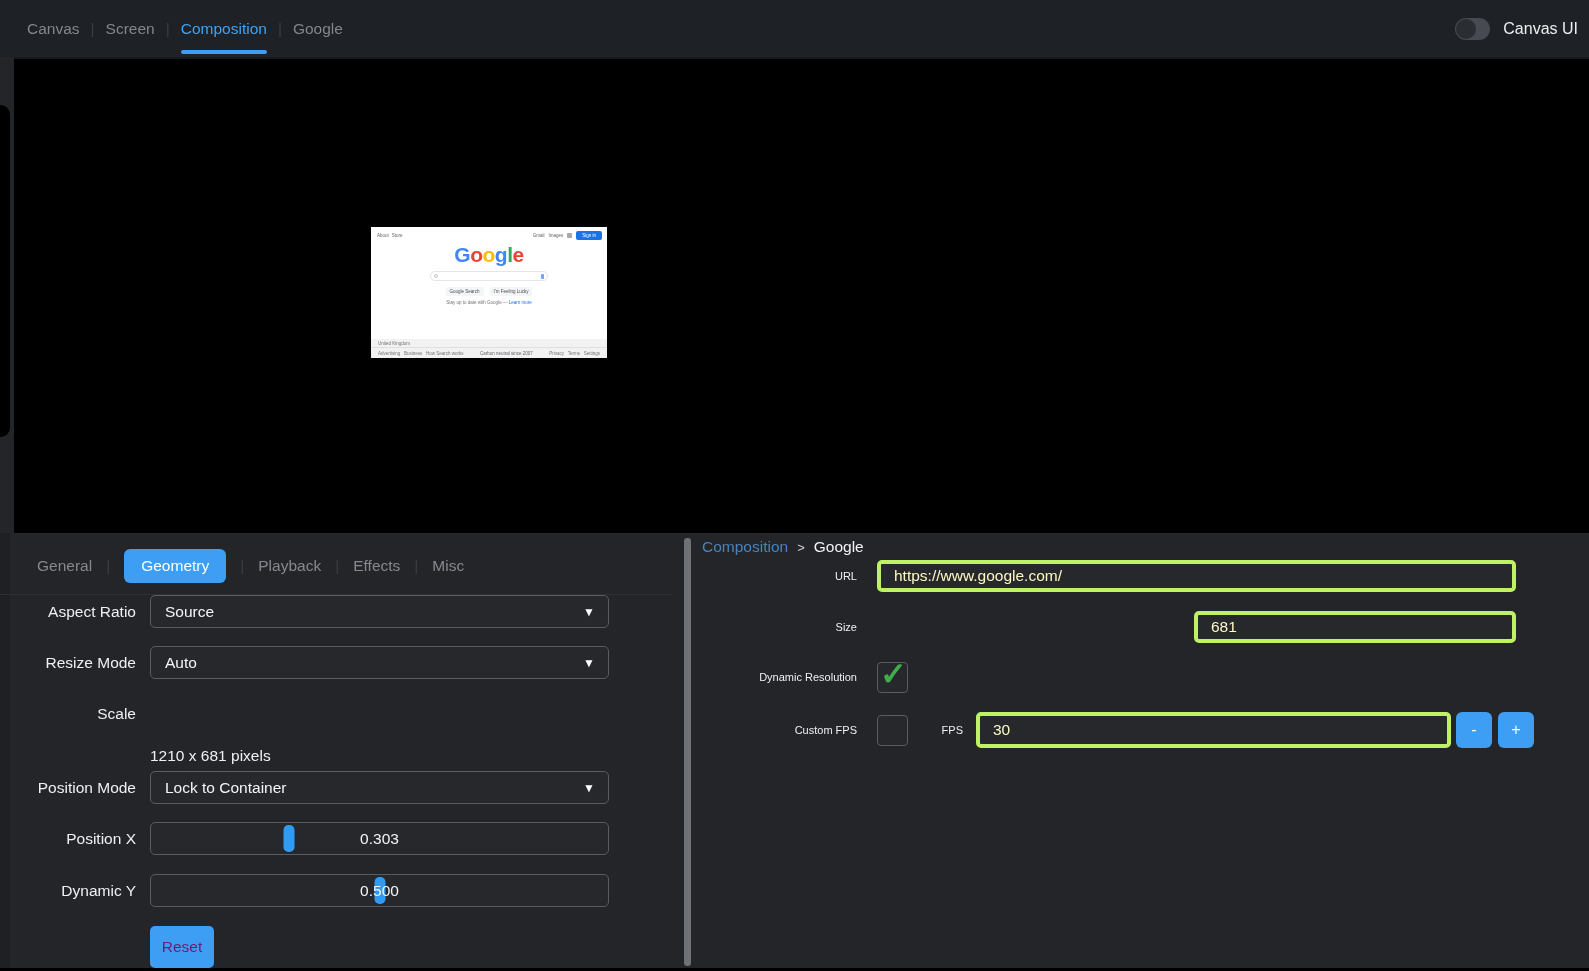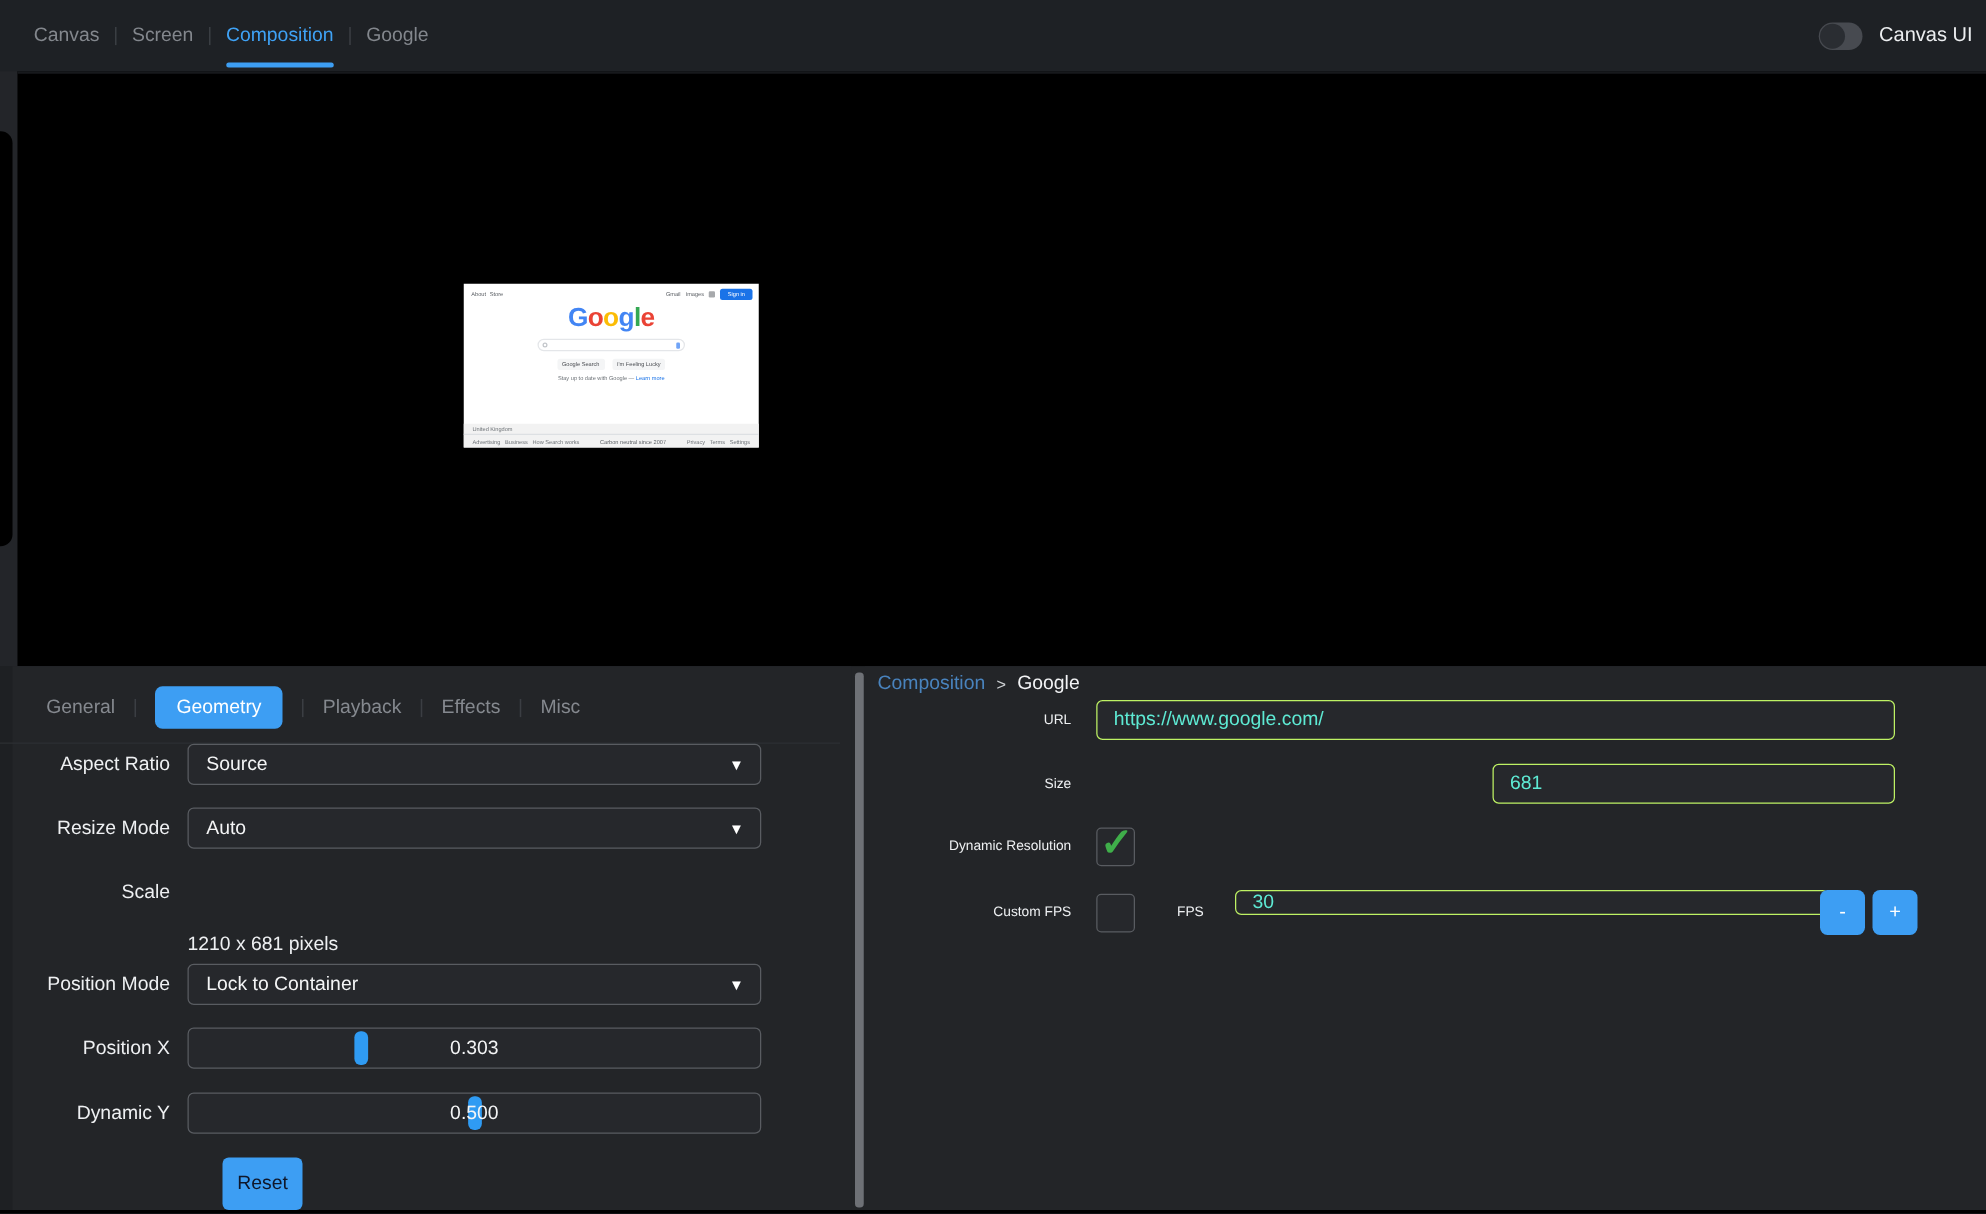--- a/index.html
+++ b/index.html
@@ -63,29 +63,29 @@
   .hr { position:absolute; left:0; top:61px; width:672px; height:1px; background:#2c2f33; }
 
   
   .lbl { position:absolute; left:0; width:136px; text-align:right; font-size:15.5px; color:#eef0f2; line-height:33px; }
   .field { position:absolute; left:150px; width:459px; height:33px; background:#26282c; border:1px solid #595c61; border-radius:5px; font-size:15.5px; color:#f4f5f6; display:flex; align-items:center; padding:0 14px; }
   .caret { position:absolute; right:13px; top:50%; transform:translateY(-50%); font-size:12px; color:#ffffff; }
   .slider { justify-content:center; padding:0; overflow:hidden; }
   .slider-value { position:relative; z-index:2; }
   .slider-thumb { position:absolute; top:2px; bottom:2px; width:11px; border-radius:5px; background:#2f9bf3; transform:translateX(-50%); z-index:1; }
   .pixels { position:absolute; left:150px; top:214px; font-size:15.5px; color:#eef0f2; }
-  .reset { position:absolute; left:150px; top:393px; width:64px; height:42px; background:#3d9ef3; border-radius:5px; color:#0f172a; font-size:15.5px; display:flex; align-items:center; justify-content:center;margin-left:28px; }
+  .reset { position:absolute; left:150px; top:393px; width:64px; height:42px; background:#3d9ef3; border-radius:5px; color:#701a75; font-size:15.5px; display:flex; align-items:center; justify-content:center; }
 
   
   .breadcrumb { position:absolute; left:10px; top:3px; height:22px; display:flex; align-items:center; gap:9px; font-size:15.5px; }
   .bc-parent { color:#4983bd; }
   .bc-sep { color:#cfd2d5; font-size:13px; }
   .bc-current { color:#f2f3f5; }
   .rlbl { position:absolute; left:0; width:165px; text-align:right; font-size:11px; color:#eef0f2; }
-  .rinput { position:absolute; background:#26282c; border:1px solid #bef264; border-radius:5px; color:#5eead4; font-size:15.5px; padding:0 13px; font-family:"Liberation Sans",sans-serif; outline:none; }
+  .rinput { position:absolute; background:#26282c; border:4px solid #bef264; border-radius:5px; color:#fef9c3; font-size:15.5px; padding:0 13px; font-family:"Liberation Sans",sans-serif; outline:none; }
   .cb { position:absolute; left:185px; width:31px; height:31px; background:#26282c; border:1px solid #595c61; border-radius:4px; }
   .check-glyph { position:absolute; left:2px; top:-8px; font-size:32px; font-weight:bold; color:#3fae4a; }
   .fps-btn { position:absolute; top:179px; width:36px; height:36px; background:#3d9ef3; border-radius:6px; color:#fff; font-size:16px; display:flex; align-items:center; justify-content:center; }
 </style>
 </head>
 <body>
 
 <div class="app">
 
   <div class="topbar">
@@ -230,21 +230,21 @@
       <input class="rinput" style="top: 78px; left: 502px; width: 322px; height: 32px;" value="681">
 
       <div class="rlbl" style="top:129px; line-height:31px">Dynamic Resolution</div>
       <div class="cb" style="top:129px">
         <span class="check-glyph">✓</span>
       </div>
 
       <div class="rlbl" style="top:182px; line-height:31px">Custom FPS</div>
       <div class="cb" style="top:182px"></div>
       <div class="rlbl" style="top:182px; left:225px; width:46px; line-height:31px">FPS</div>
-      <input class="rinput" style="top: 179px; left: 296px; width: 475px; height: 20px;" value="30">
+      <input class="rinput" style="top: 179px; left: 284px; width: 475px; height: 36px;" value="30">
       <div class="fps-btn" style="left:764px">-</div>
       <div class="fps-btn" style="left:806px">+</div>
     </div>
 
     <div class="bottom-strip"></div>
   </div>
 
 </div>
 
 </body></html>

